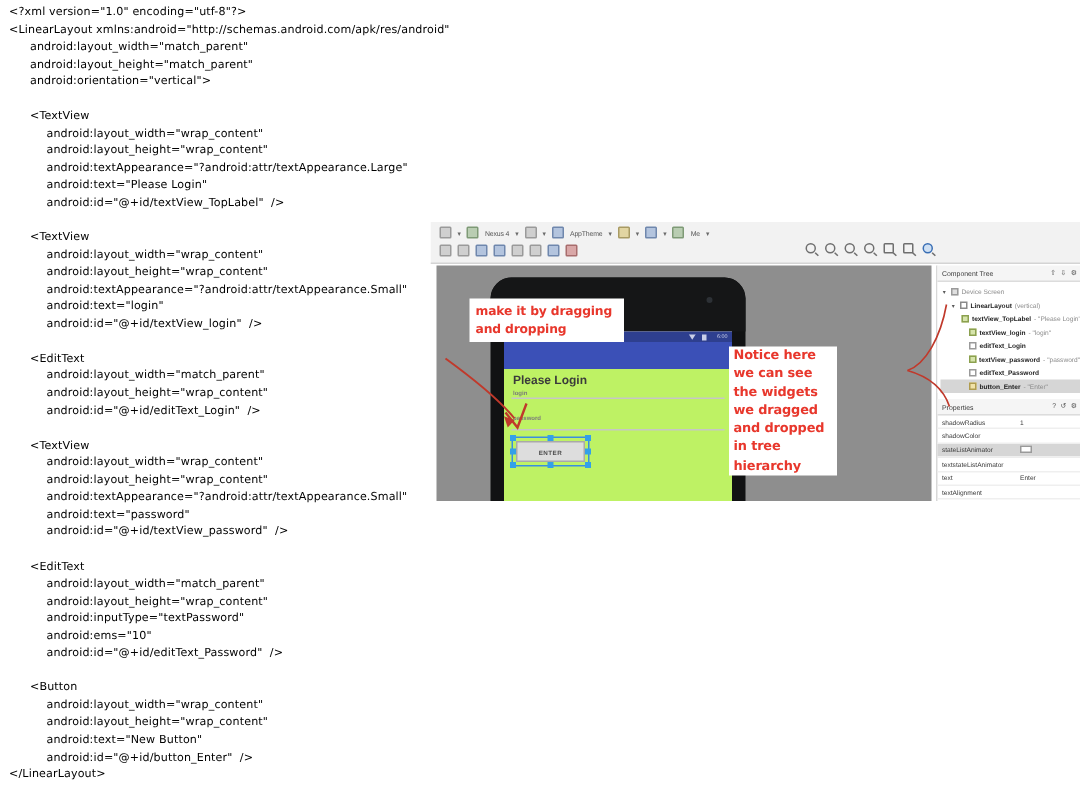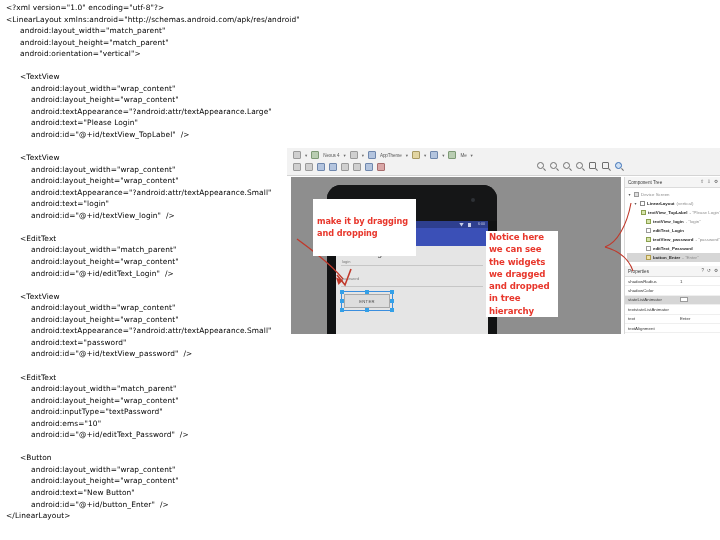--- a/index.html
+++ b/index.html
@@ -120,21 +120,21 @@
     position: absolute; left: 0; top: 0; width: 152px; height: 7px;
     background: #2e3f8f;
   }
   .sb-ic { position: absolute; right: 24px; top: 1.5px; width: 5px; height: 4px; background: #c9cfe8; clip-path: polygon(0 0,100% 0,50% 100%); }
   .sb-bat { position: absolute; right: 17px; top: 1.5px; width: 3px; height: 4px; background: #c9cfe8; }
   .sb-t { position: absolute; right: 3px; top: 1px; font-size: 3.6px; color: #c9cfe8; }
   .ab {
     position: absolute; left: 0; top: 7px; width: 152px; height: 18px;
     background: #3b50b7;
   }
-  .sc-body { position: absolute; left: 0; top: 25px; width: 152px; height: 99px; background: #e5e5e5; }
+  .sc-body { position: absolute; left: 0; top: 25px; width: 152px; height: 99px; background: #bef264; font-weight: bold; }
   .lbl-big { position: absolute; left: 6px; top: 3px; font-size: 8px; color: #3b3b3b; }
   .lbl-sm1 { position: absolute; left: 6px; top: 13px; font-size: 4px; color: #7a7a7a; }
   .et1 { position: absolute; left: 5px; top: 19px; width: 142px; border-bottom: 1px solid #c6c6c6; height: 1px; }
   .lbl-sm2 { position: absolute; left: 6px; top: 30px; font-size: 4px; color: #7a7a7a; }
   .et2 { position: absolute; left: 5px; top: 40px; width: 142px; border-bottom: 1px solid #c6c6c6; height: 1px; }
   .btn-sel {
     position: absolute; left: 8px; top: 48px; width: 46px; height: 14px;
     background: #dddddd; border: 1px solid #a9a9a9;
     display: flex; align-items: center; justify-content: center;
     font-size: 4.2px; color: #4c4c4c; letter-spacing: 0.3px;
@@ -147,21 +147,21 @@
 
   
   .callout {
     position: absolute;
     background: #ffffff;
     color: #e8372c;
     font-weight: bold;
     font-family: "DejaVu Sans", sans-serif;
     letter-spacing: -0.1px;
   }
-  .co1 { left: 22px; top: 22px; width: 103px; font-size: 8.2px; line-height: 11.5px; padding: 17px 4px; }
+  .co1 { left: 22px; top: 22px; width: 103px; font-size: 8.2px; line-height: 11.5px; padding: 3px 4px; }
   .co2 { left: 195px; top: 54px; width: 72px; font-size: 8.6px; line-height: 12.3px; padding: 0 3px; }
 
   
   .panels {
     position: absolute; left: 337px; top: 29px;
     width: 96px; height: 157px;
     background: #ffffff;
     border-left: 1px solid #d8d8d8;
   }
   .ph {

